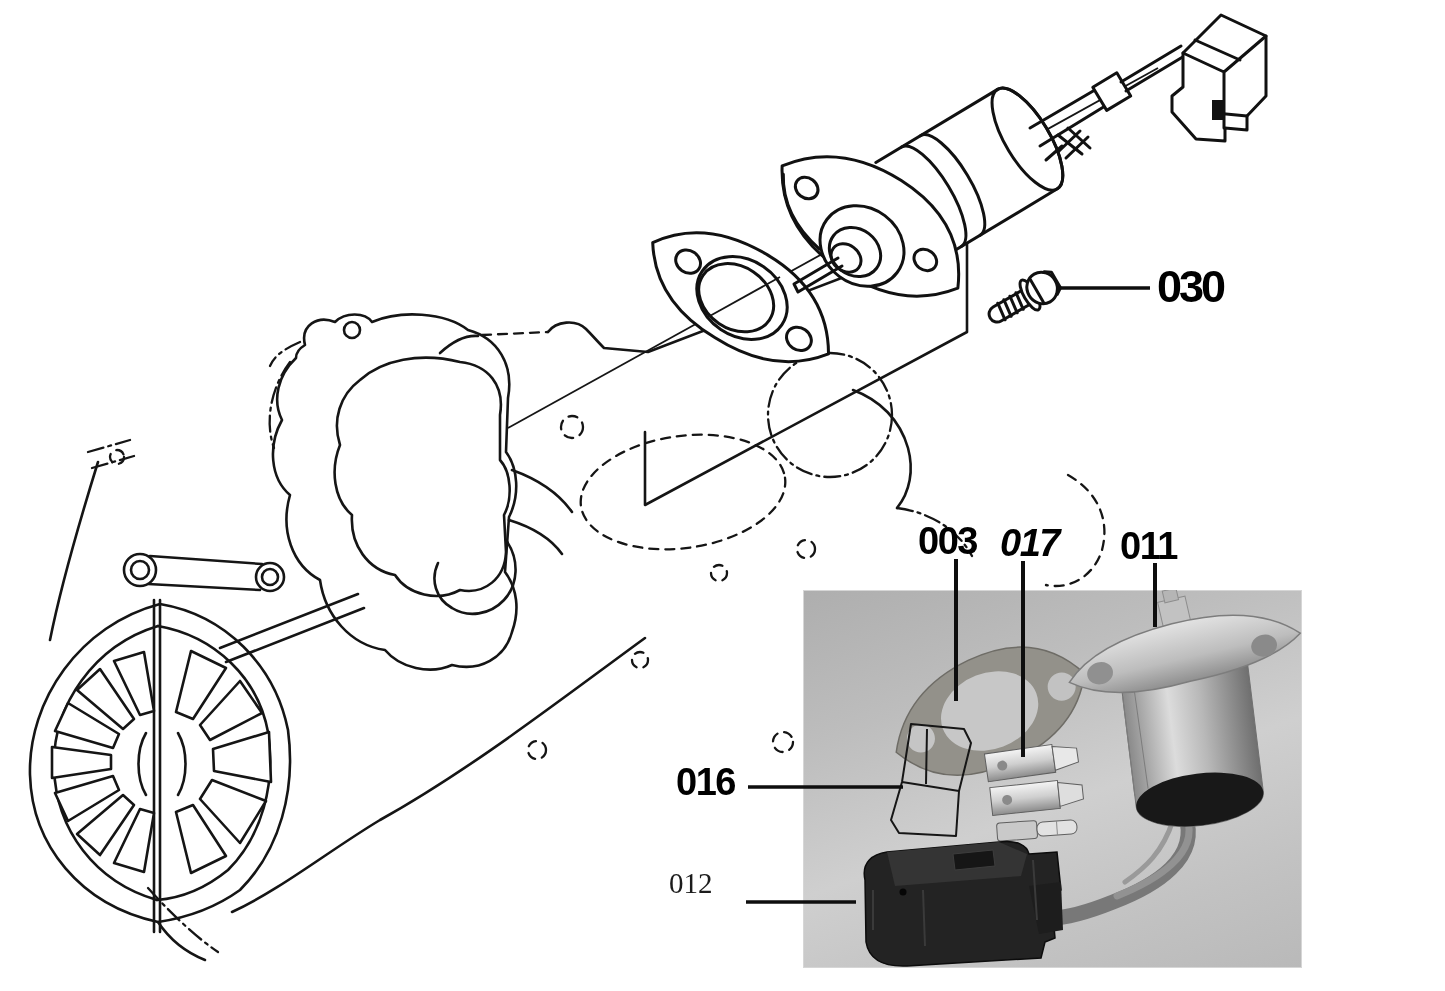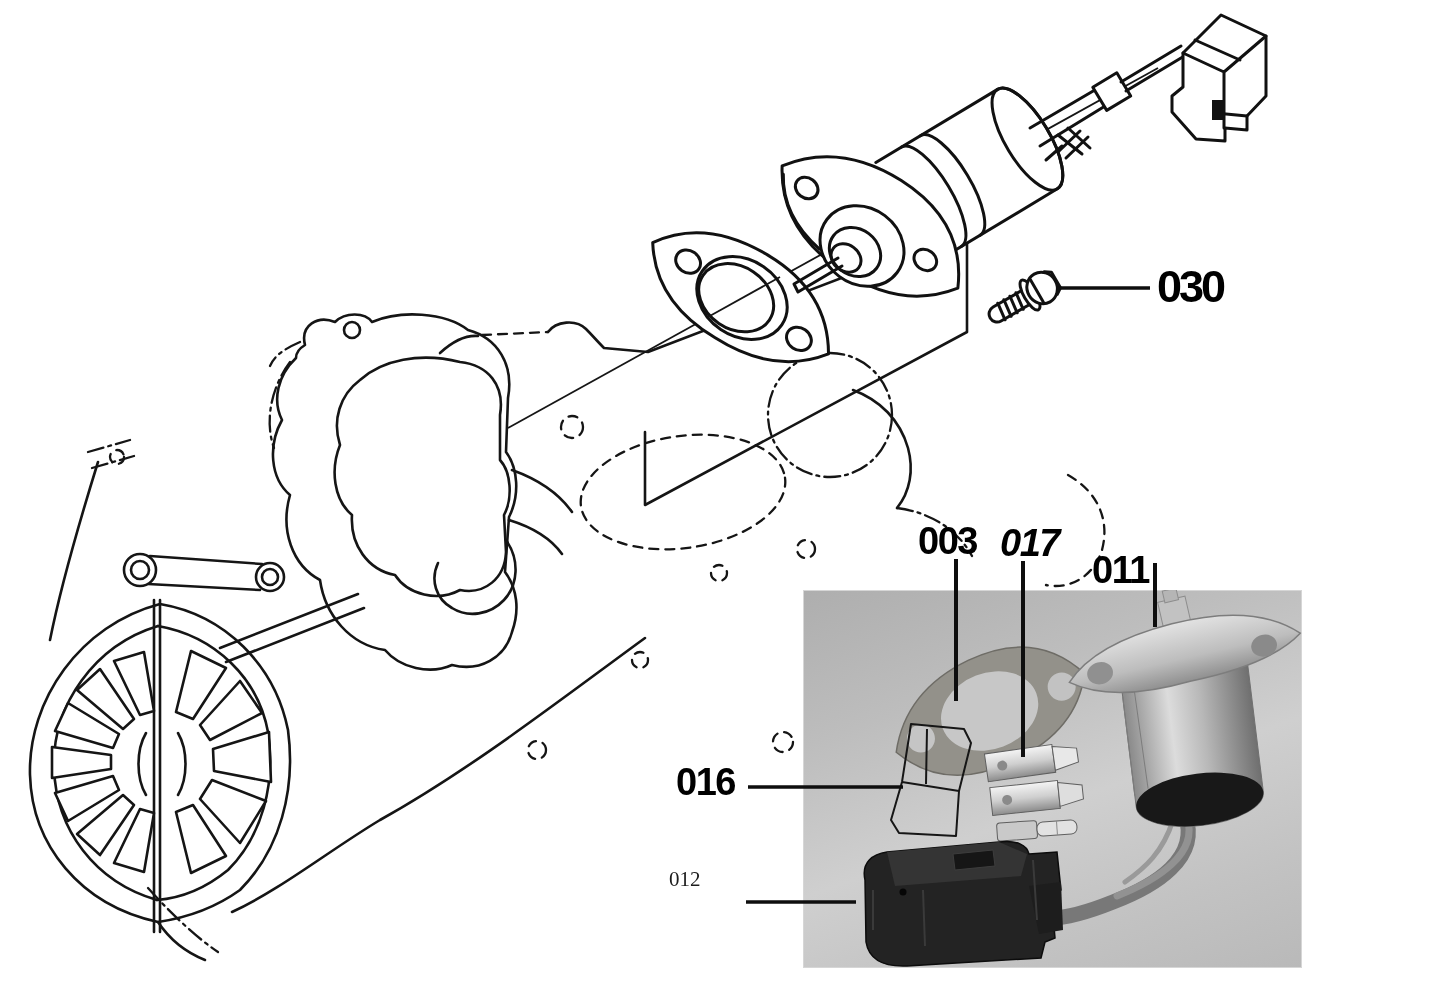--- a/index.html
+++ b/index.html
@@ -5,21 +5,21 @@
   html,body{margin:0;padding:0;background:#ffffff;}
   .stage{position:relative;width:1445px;height:991px;background:#fff;overflow:hidden;
          font-family:"Liberation Sans",sans-serif;}
   .art{position:absolute;left:0;top:0;z-index:2;pointer-events:none;}
   .photo{position:absolute;left:803px;top:590px;width:499px;height:378px;z-index:1;
          background:linear-gradient(160deg,#aeaeae 0%,#bdbdbd 28%,#cfcfcf 55%,#c2c2c2 80%,#b9b9b9 100%);
          box-shadow:0 0 0 1px #d6d6d6 inset;}
   .callout{position:absolute;z-index:3;color:#000;line-height:1;font-weight:bold;
            font-family:"Liberation Sans",sans-serif;letter-spacing:-1.5px;font-size:38px;}
   .callout.big{font-size:45px;letter-spacing:-3px;}
-  .callout.serif{font-family:"Liberation Serif",serif;font-weight:normal;font-size:21px;
+  .callout.serif{font-family:"Liberation Serif",serif;font-weight:normal;font-size:29px;
                  letter-spacing:0;color:#1c1c1c;}
   svg .ln   {fill:none;stroke:#151515;stroke-width:2.6;stroke-linecap:round;stroke-linejoin:round;}
   svg .lnf  {fill:#ffffff;stroke:#151515;stroke-width:2.6;stroke-linejoin:round;}
   svg .lnd  {fill:none;stroke:#151515;stroke-width:2.3;stroke-dasharray:9 7;stroke-linecap:round;}
   svg .lndd {fill:none;stroke:#151515;stroke-width:2.3;stroke-dasharray:16 5 3 5;stroke-linecap:round;}
   svg .xln  {fill:none;stroke:#111111;stroke-width:3;stroke-linecap:round;stroke-linejoin:round;}
   svg .xfill{fill:#ffffff;stroke:#111111;stroke-width:3;stroke-linejoin:round;}
   svg .axis {fill:none;stroke:#161616;stroke-width:1.8;}
   svg .lead {fill:none;stroke:#0e0e0e;stroke-width:3.4;}
   svg .leadv{fill:none;stroke:#0e0e0e;stroke-width:4;}
@@ -245,17 +245,17 @@
       <line class="leadv" x1="1023" y1="561" x2="1023" y2="757"></line>
       <line class="leadv" x1="1155" y1="563" x2="1155" y2="627"></line>
       <line class="lead" x1="748" y1="787" x2="903" y2="787"></line>
       <line class="lead" x1="746" y1="902" x2="856" y2="902"></line>
     </g>
   </svg>
 
   <div class="callout big" style="left:1157px;top:264px;">030</div>
   <div class="callout" style="left:918px;top:522px;">003</div>
   <div class="callout" style="left:1000px;top:524px;font-style:italic;">017</div>
-  <div class="callout" style="left:1092px;top:527px;margin-top:24px;">011</div>
+  <div class="callout" style="left:1120px;top:527px;">011</div>
   <div class="callout" style="left:676px;top:763px;text-align:right;">016</div>
   <div class="callout serif" style="left:669px;top:869px;">012</div>
 
 </div>
 
 </body></html>

